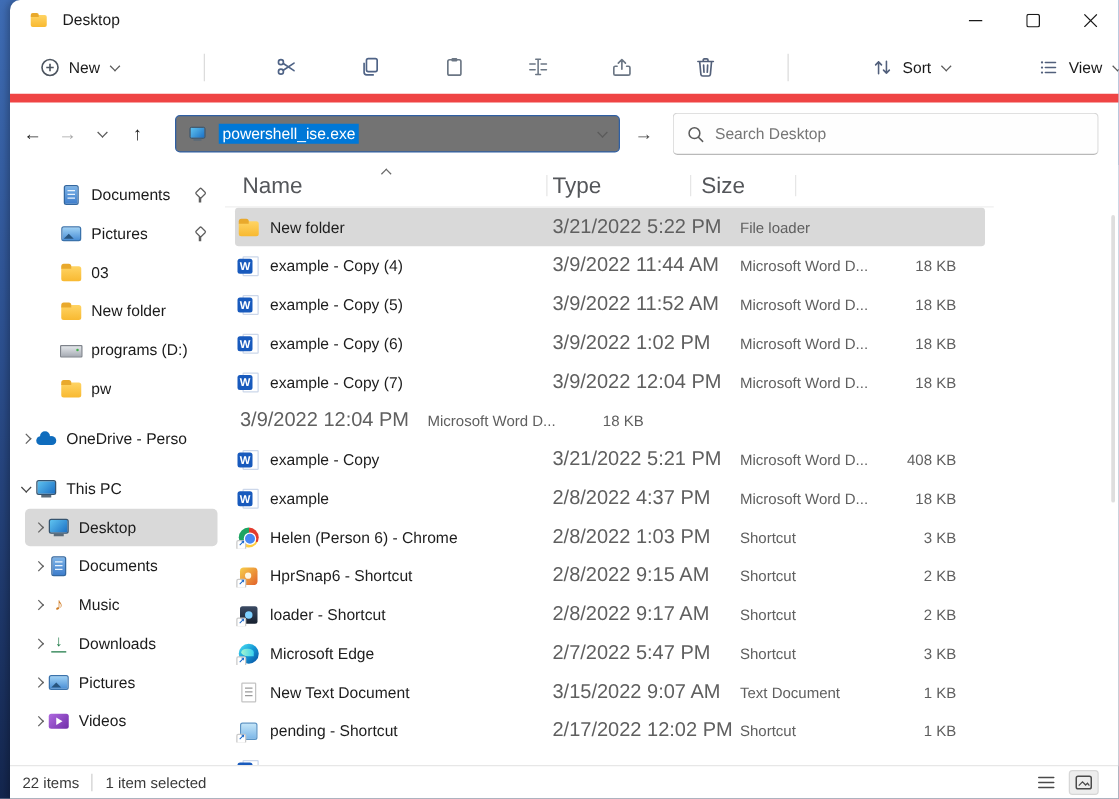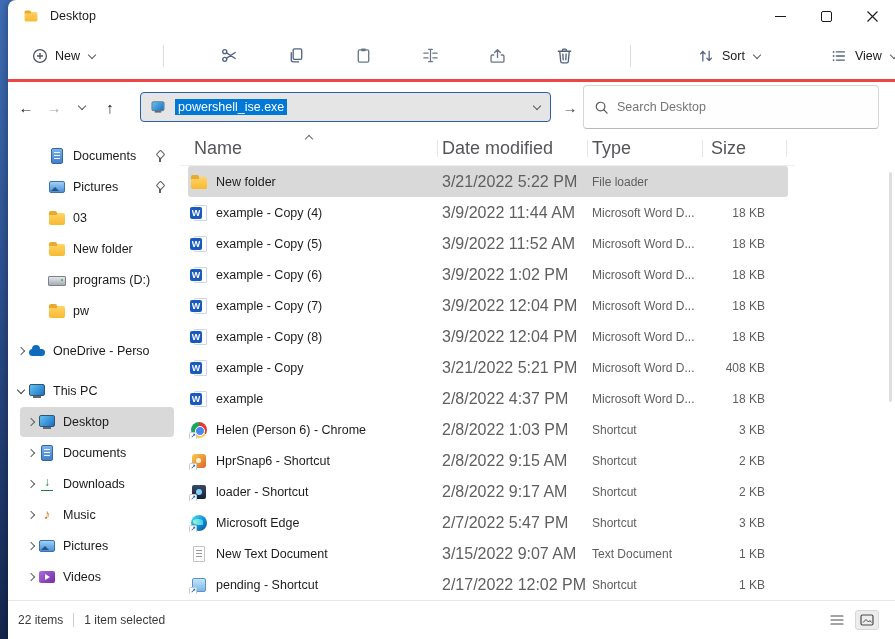--- a/index.html
+++ b/index.html
@@ -15,35 +15,35 @@
     display:flex; flex-direction:column;
     box-shadow:-2px 0 6px rgba(0,0,0,.25);
     overflow:hidden;
   }
   
   .titlebar { height:32px; display:flex; align-items:center; padding-left:14px; flex:none; }
   .titlebar .title { margin-left:10px; font-size:12.5px; color:#1a1a1a; }
   .controls { margin-left:auto; display:flex; height:100%; }
   .ctrl { width:46px; display:flex; align-items:center; justify-content:center; cursor:default; }
   
-  .toolbar { height:50px; display:flex; align-items:center; padding:0 14px; border-bottom:3px solid #ef4444; flex:none;gap:48px; }
+  .toolbar { height:50px; display:flex; align-items:center; padding:0 14px; border-bottom:7px solid #ef4444; flex:none;gap:48px; }
   .tbtn { height:34px; display:flex; align-items:center; justify-content:center; background:transparent; border:none; border-radius:4px; font-family:inherit; }
   .icon-btn { width:44px; }
   .label-btn { padding:0 10px; gap:7px; font-size:12.5px; color:#1a1a1a; }
   .vsep { width:1px; height:22px; background:#dcdcdc; margin:0 8px; flex:none; }
   .more-btn { width:40px; margin-left:26px; }
   
   .navbar { height:50px; display:flex; align-items:center; padding:0 16px 0 4px; flex:none; }
   .nav-arrow { width:28px; height:30px; display:flex; align-items:center; justify-content:center; font-size:15px; color:#1b1b1b; border-radius:4px; }
   .nav-arrow.disabled { color:#a8a8a8; }
-  .addressbar { width:411px; height:30px; border:1px solid #2f5fa3; border-radius:4px; display:flex; align-items:center; padding:0 8px; margin-left:16px; background:#e5e5e5; }
+  .addressbar { width:356px; height:30px; border:1px solid #2f5fa3; border-radius:4px; display:flex; align-items:center; padding:0 8px; margin-left:16px; background:#737373; }
   .addr-text { margin-left:8px; font-size:12.5px; background:var(--selection,#0078d7); color:#fff; padding:1px 3px; white-space:nowrap; }
   .addressbar .chev-d { margin-left:auto; }
   .go-btn { width:26px; height:30px; display:flex; align-items:center; justify-content:center; font-size:15px; color:#454545; margin-left:6px; }
-  .searchbox { flex:1; height:44px; border:1px solid #d6d6d6; border-bottom-color:#b9b9b9; border-radius:4px; background:#fefefe; display:flex; align-items:center; padding:0 10px; gap:8px; }
+  .searchbox { flex:1; height:34px; border:1px solid #d6d6d6; border-bottom-color:#b9b9b9; border-radius:4px; background:#fefefe; display:flex; align-items:center; padding:0 10px; margin-left:10px; gap:8px; }
   .searchbox input { border:none; outline:none; background:transparent; font-size:12.5px; color:#333; flex:1; font-family:inherit; }
   .searchbox input::placeholder { color:#767676; }
   
   .bodyarea { flex:1; display:flex; overflow:hidden; }
   .sidebar { width:172px; padding-top:8px; flex:none; overflow:hidden; }
   .side-item { display:flex; align-items:center; height:30px; margin:1px 6px 1px 12px; border-radius:4px; font-size:12.5px; color:#1b1b1b; cursor:default; }
   .side-item.lvl-quick { padding-left:28px; }
   .side-item.lvl-root { margin-left:6px; }
   .side-item.lvl-child { margin-left:12px; padding-left:4px; }
   .side-item .slabel { margin-left:7px; white-space:nowrap; overflow:hidden; }
@@ -71,21 +71,21 @@
   .sort-caret::before { content:''; position:absolute; left:0; top:2px; width:5px; height:5px; border-left:1.3px solid #6a6a6a; border-top:1.3px solid #6a6a6a; transform:rotate(45deg); }
   .rows { height:446px; overflow:hidden; padding-left:8px; }
   .frow { display:flex; align-items:center; height:31px; width:600px; border-radius:3px; cursor:default; }
   .frow.selected { background:#d9d9d9; }
   .cell-name { width:250px; display:flex; align-items:center; gap:8px; padding-left:2px; color:#1d1d1d; font-size:12.5px; white-space:nowrap; overflow:hidden; }
   .cell-date { width:150px; color:#5f5f5f; font-size:16px; padding-left:4px; }
   .cell-type { width:115px; color:#5f5f5f; font-size:12px; padding-left:4px; white-space:nowrap; overflow:hidden; }
   .cell-size { width:84px; color:#5f5f5f; font-size:12px; text-align:right; padding-right:22px; }
   .scroll-thumb { position:absolute; right:3px; top:40px; width:3px; height:230px; border-radius:2px; background:#d0d0d0; opacity:.7; }
   
-  .statusbar { height:39px; border-top:1px solid #e7e7e7; display:flex; align-items:center; padding:0 10px; font-size:12px; color:#3a3a3a; flex:none; }
+  .statusbar { height:27px; border-top:1px solid #e7e7e7; display:flex; align-items:center; padding:0 10px; font-size:12px; color:#3a3a3a; flex:none; }
   .status-sep { width:1px; height:14px; background:#cfcfcf; margin:0 10px; }
   .view-toggles { margin-left:auto; display:flex; gap:6px; margin-right:6px; }
   .vt-btn { width:24px; height:20px; display:flex; align-items:center; justify-content:center; border-radius:3px; }
   .vt-btn.active { background:#ededed; border:1px solid #d7d7d7; }
   
   .icon { width:18px; height:18px; position:relative; flex:none; display:inline-block; }
   .icon-folder::before { content:''; position:absolute; left:1px; top:4px; right:1px; bottom:2px; background:linear-gradient(180deg,#ffd464,#f8b931); border-radius:2px; }
   .icon-folder::after { content:''; position:absolute; left:1px; top:2px; width:8px; height:4px; background:#e9a92c; border-radius:2px 2px 0 0; }
   .icon-word::before { content:''; position:absolute; left:4px; right:1px; top:1px; bottom:1px; background:#fff; border:1px solid #ccd7ea; border-radius:1px; }
   .icon-word::after { content:'W'; position:absolute; left:0; top:3px; width:12px; height:12px; background:#185abd; color:#fff; font-size:9px; font-weight:700; line-height:12px; text-align:center; border-radius:2px; }
@@ -323,28 +323,28 @@
         </div>
 
         <div class="side-item lvl-child">
           <span class="chev right"></span>
           <span class="icon js-icon icon-document"></span>
           <span class="slabel">Documents</span>
         </div>
 
         <div class="side-item lvl-child">
           <span class="chev right"></span>
+          <span class="icon js-icon icon-music"></span>
+          <span class="slabel">Music</span>
+        </div>
+
+        <div class="side-item lvl-child">
+          <span class="chev right"></span>
           <span class="icon js-icon icon-download"></span>
           <span class="slabel">Downloads</span>
-        </div>
-
-        <div class="side-item lvl-child">
-          <span class="chev right"></span>
-          <span class="icon js-icon icon-music"></span>
-          <span class="slabel">Music</span>
         </div>
 
         <div class="side-item lvl-child">
           <span class="chev right"></span>
           <span class="icon js-icon icon-picture"></span>
           <span class="slabel">Pictures</span>
         </div>
 
         <div class="side-item lvl-child">
           <span class="chev right"></span>
@@ -353,23 +353,20 @@
         </div>
 
     </div>
 
     <div class="filearea">
       <div class="list-header">
         <div class="col hdr-name">
           <span class="sort-caret"></span>
           <span>Name</span>
         </div>
-        <div class="col hdr-date">
-          <span>Date modified</span>
-        </div>
         <div class="col hdr-type">
           <span>Type</span>
         </div>
         <div class="col hdr-size">
           <span>Size</span>
         </div>
       </div>
       <div class="rows">
 
           <div class="frow selected">
@@ -416,24 +413,20 @@
             <div class="cell-name">
               <span class="icon js-icon icon-word"></span>
               <span>example - Copy (7)</span>
             </div>
             <div class="cell-date">3/9/2022 12:04 PM</div>
             <div class="cell-type">Microsoft Word D...</div>
             <div class="cell-size">18 KB</div>
           </div>
 
           <div class="frow">
-            <div class="cell-name">
-              <span class="icon js-icon icon-word"></span>
-              <span>example - Copy (8)</span>
-            </div>
             <div class="cell-date">3/9/2022 12:04 PM</div>
             <div class="cell-type">Microsoft Word D...</div>
             <div class="cell-size">18 KB</div>
           </div>
 
           <div class="frow">
             <div class="cell-name">
               <span class="icon js-icon icon-word"></span>
               <span>example - Copy</span>
             </div>

